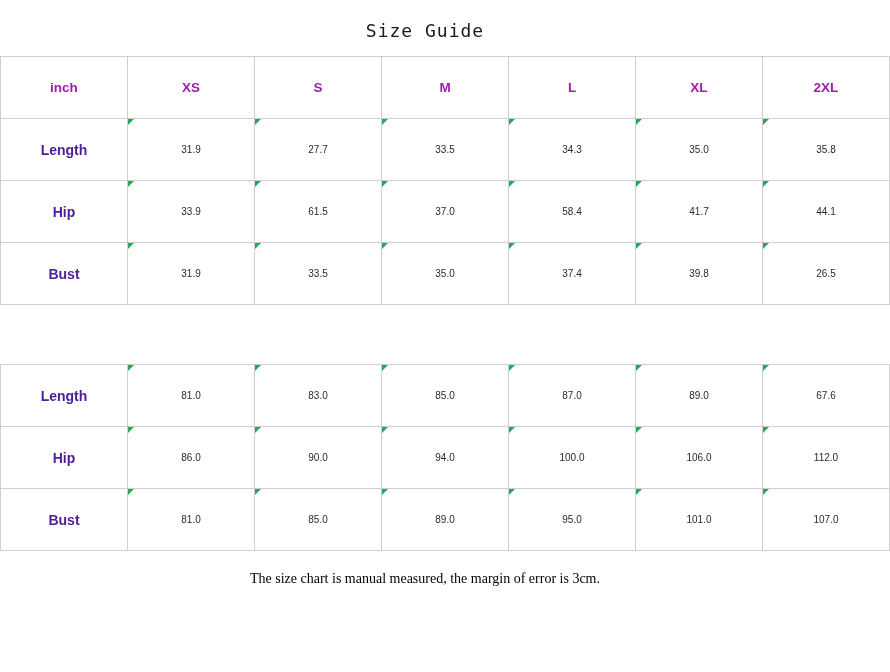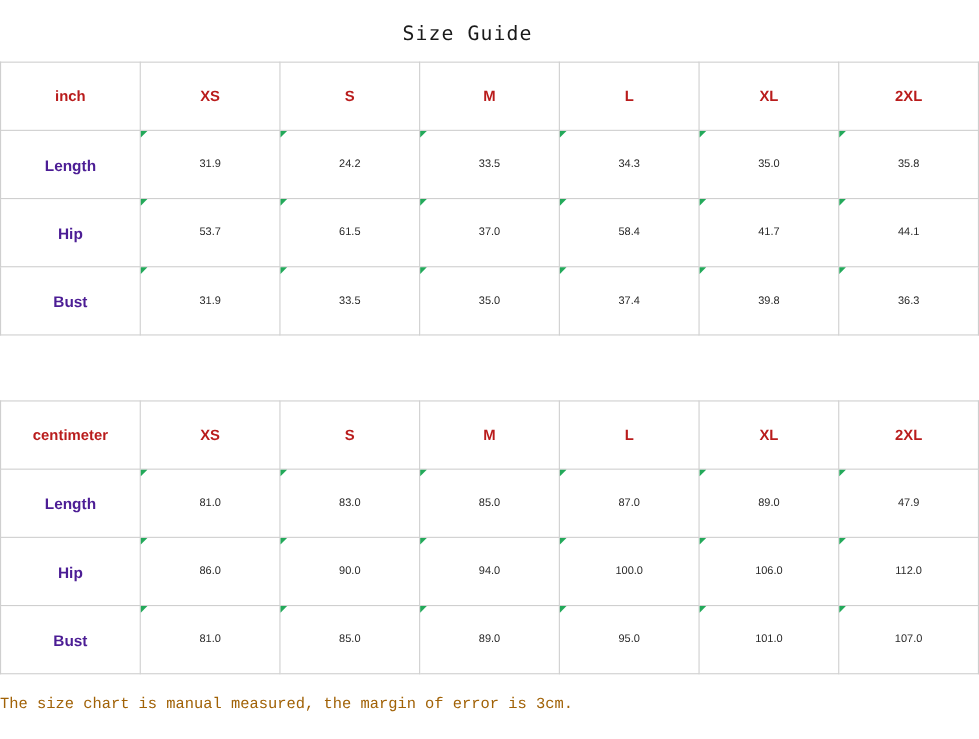--- a/index.html
+++ b/index.html
@@ -44,21 +44,21 @@
     font-size: 10px;
     font-weight: normal;
     color: #2a2a2a;
     position: relative;
     padding: 0;
   }
   table.size-table td.hdr,
   table.size-table th.hdr {
     font-weight: bold;
     font-size: 13.5px;
-    color: #b91c1c;
+    color: #a21caf;
   }
   table.size-table td.rowlabel {
     font-weight: bold;
     font-size: 14px;
     color: #4c1d95;
   }
   table.size-table col.first {
     width: 127px;
   }
   
@@ -70,23 +70,24 @@
     width: 0;
     height: 0;
     border-top: 6px solid #23a95a;
     border-right: 6px solid transparent;
   }
   .gap {
     height: 59px;
     width: 890px;
   }
   .footnote {
-    font-family: Liberation Mono, monospace;
+    text-align: center;
+    font-family: Liberation Serif, serif;
     font-size: 14px;
-    color: #a16207;
+    color: #000000;
     padding-top: 21px;
     line-height: 1;
   }
 </style>
 </head>
 <body>
 
 <div class="page">
 
   <div class="title">Size Guide</div>
@@ -107,77 +108,68 @@
         <td class="hdr">XS</td>
         <td class="hdr">S</td>
         <td class="hdr">M</td>
         <td class="hdr">L</td>
         <td class="hdr">XL</td>
         <td class="hdr">2XL</td>
       </tr>
       <tr>
         <td class="rowlabel">Length</td>
         <td class="mark">31.9</td>
-        <td class="mark">24.2</td>
+        <td class="mark">27.7</td>
         <td class="mark">33.5</td>
         <td class="mark">34.3</td>
         <td class="mark">35.0</td>
         <td class="mark">35.8</td>
       </tr>
       <tr>
         <td class="rowlabel">Hip</td>
-        <td class="mark">53.7</td>
+        <td class="mark">33.9</td>
         <td class="mark">61.5</td>
         <td class="mark">37.0</td>
         <td class="mark">58.4</td>
         <td class="mark">41.7</td>
         <td class="mark">44.1</td>
       </tr>
       <tr>
         <td class="rowlabel">Bust</td>
         <td class="mark">31.9</td>
         <td class="mark">33.5</td>
         <td class="mark">35.0</td>
         <td class="mark">37.4</td>
         <td class="mark">39.8</td>
-        <td class="mark">36.3</td>
+        <td class="mark">26.5</td>
       </tr>
     </tbody>
   </table>
 
   <div class="gap"></div>
 
   <table class="size-table">
     <colgroup>
       <col class="first">
       <col>
         <col>
         <col>
         <col>
         <col>
         <col>
     </colgroup>
     <tbody>
       <tr>
-        <td class="hdr">centimeter</td>
-        <td class="hdr">XS</td>
-        <td class="hdr">S</td>
-        <td class="hdr">M</td>
-        <td class="hdr">L</td>
-        <td class="hdr">XL</td>
-        <td class="hdr">2XL</td>
-      </tr>
-      <tr>
         <td class="rowlabel">Length</td>
         <td class="mark">81.0</td>
         <td class="mark">83.0</td>
         <td class="mark">85.0</td>
         <td class="mark">87.0</td>
         <td class="mark">89.0</td>
-        <td class="mark">47.9</td>
+        <td class="mark">67.6</td>
       </tr>
       <tr>
         <td class="rowlabel">Hip</td>
         <td class="mark">86.0</td>
         <td class="mark">90.0</td>
         <td class="mark">94.0</td>
         <td class="mark">100.0</td>
         <td class="mark">106.0</td>
         <td class="mark">112.0</td>
       </tr>

